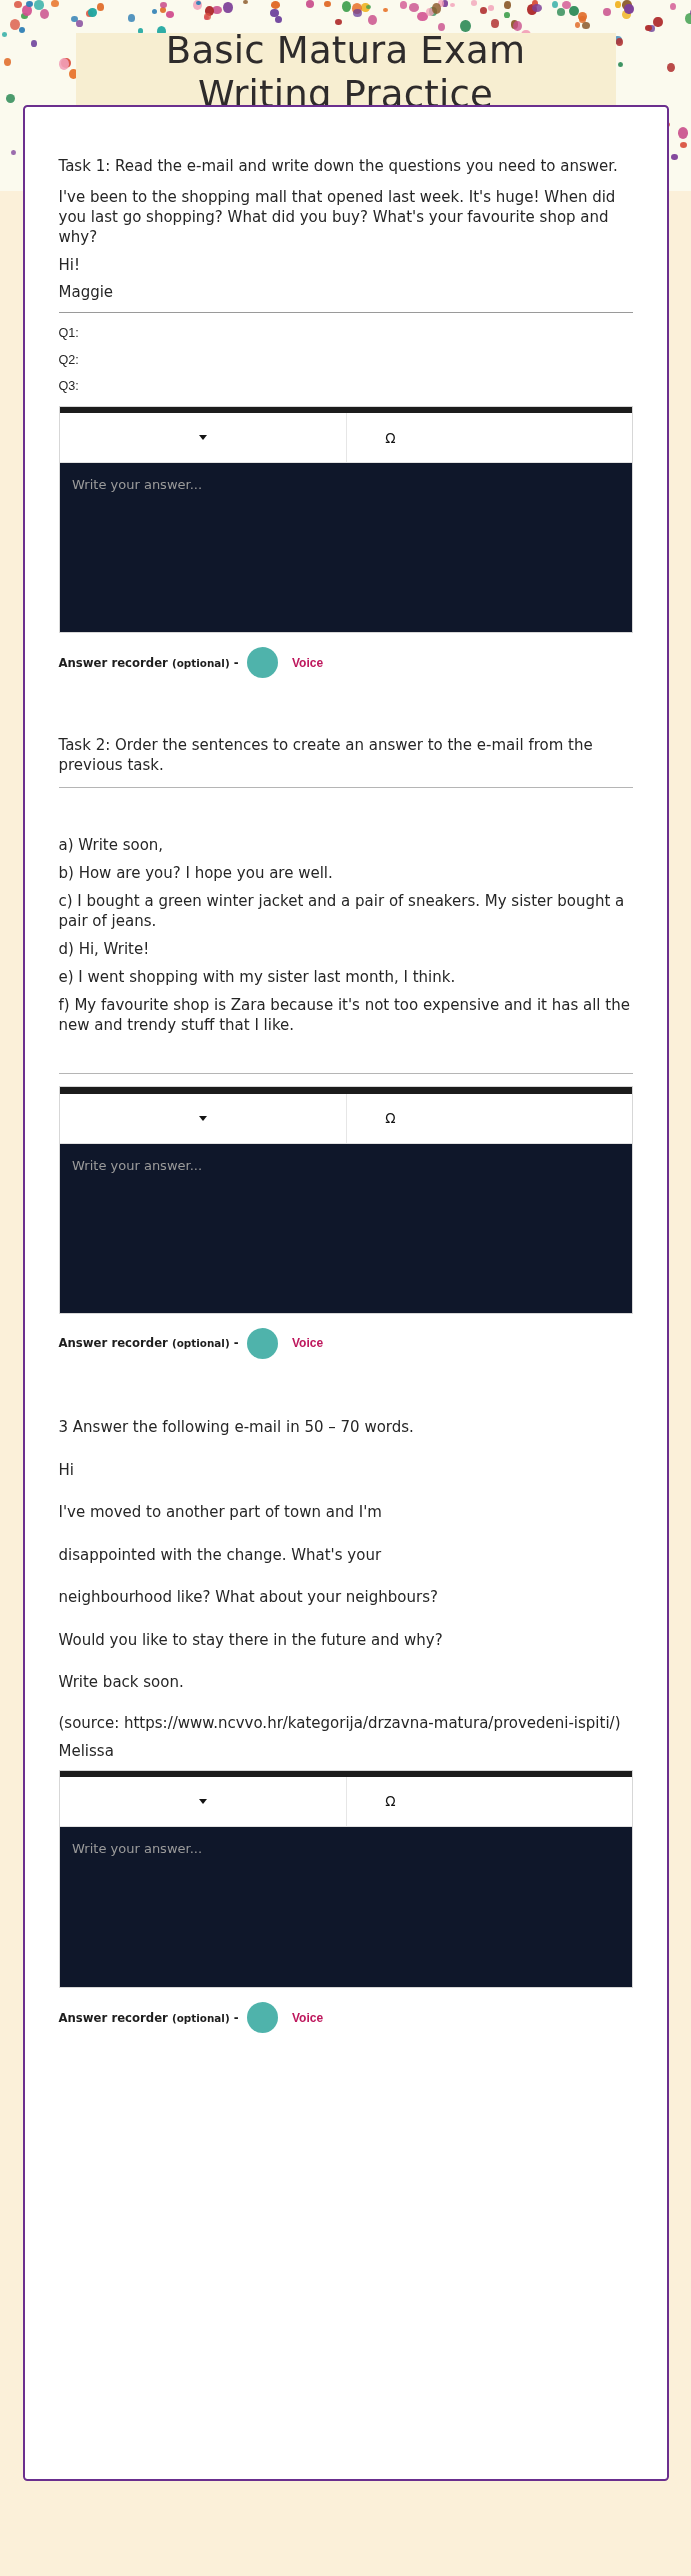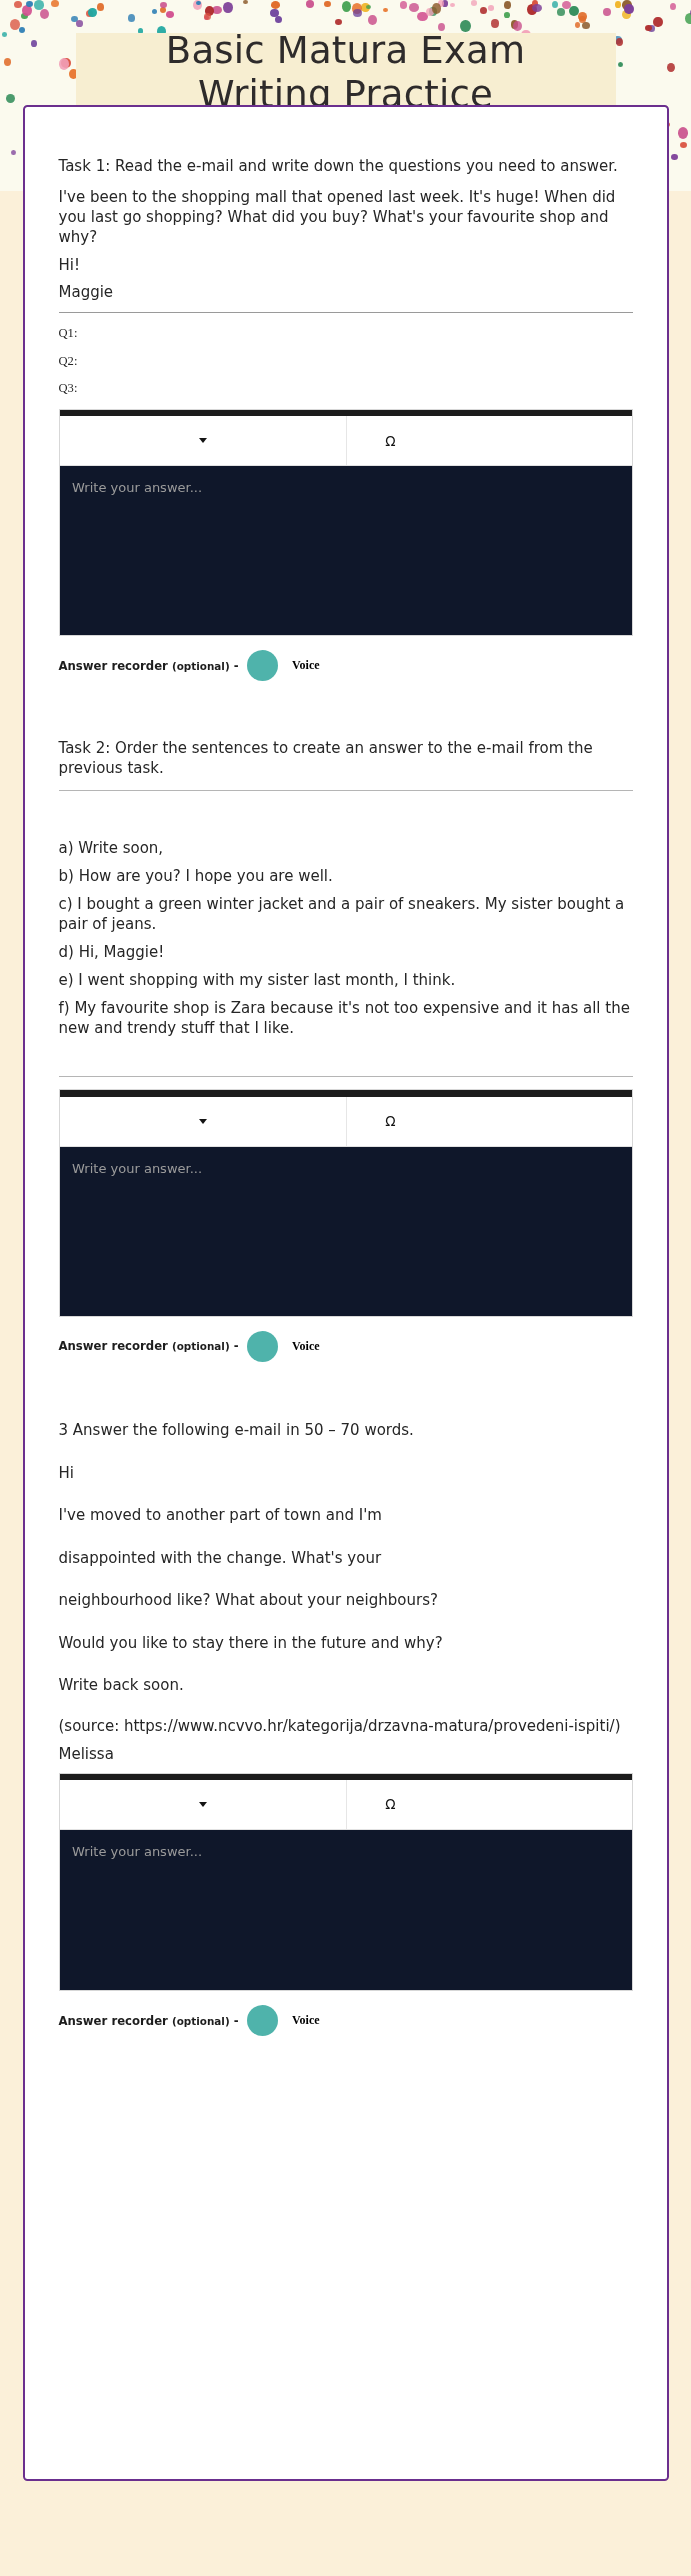--- a/index.html
+++ b/index.html
@@ -83,21 +83,21 @@
     border: none;
     border-top: 0.9px solid #9a9a9a;
     margin: 9px 0 12.6px 0;
   }
   hr.rule.thin { border-top-color: #b5b5b5; }
 
   .qline {
     color: #262626;
     font-size: 12.6px;
     margin: 0 0 12.6px 0;
-    font-family: Liberation Serif, serif;
+    font-family: Liberation Sans, sans-serif;
   }
 
   .orderline {
     color: #262626;
     font-size: 12.6px;
     font-family: "DejaVu Sans", sans-serif;
     margin: 0 0 5.4px 0;
     letter-spacing: 0.5px;
   }
   .orderline span { margin-right: 14.4px; white-space: nowrap; }
@@ -175,22 +175,22 @@
     width: 31px; height: 31px;
     border-radius: 50%;
     background: #4fb3ab;
     margin: 0 14.4px 0 8px;
     cursor: pointer;
     flex: none;
   }
   .recorder-voice {
     font-size: 12px;
     font-weight: bold;
-    color: #000000;
-    font-family: Liberation Serif, serif;
+    color: #be185d;
+    font-family: Liberation Sans, sans-serif;
   }
 
   .gap-lg { height: 52px; }
   .gap-md { height: 36px; }
   .gap-sm { height: 20px; }
 </style>
 </head>
 <body>
 
 <div class="banner">
@@ -434,21 +434,21 @@
 
     <div class="gap-lg"></div>
 
     <div>
       <p class="txt">Task 2: Order the sentences to create an answer to the e-mail from the previous task.</p>
       <hr class="rule thin">
       <div class="gap-md"></div>
       <p class="txt tight">a) Write soon,</p>
       <p class="txt tight">b) How are you? I hope you are well.</p>
       <p class="txt tight">c) I bought a green winter jacket and a pair of sneakers. My sister bought a pair of jeans.</p>
-      <p class="txt tight">d) Hi, Maggie!</p>
+      <p class="txt tight">d) Hi, Write!</p>
       <p class="txt tight">e) I went shopping with my sister last month, I think.</p>
       <p class="txt tight">f) My favourite shop is Zara because it's not too expensive and it has all the new and trendy stuff that I like.</p>
       <div class="gap-sm"></div>
       <hr class="rule thin">
 
       <div class="editor">
         <div class="editor-topbar"></div>
         <div class="editor-toolbar">
           <div class="tb-group g1">
             <span class="tb-btn">

